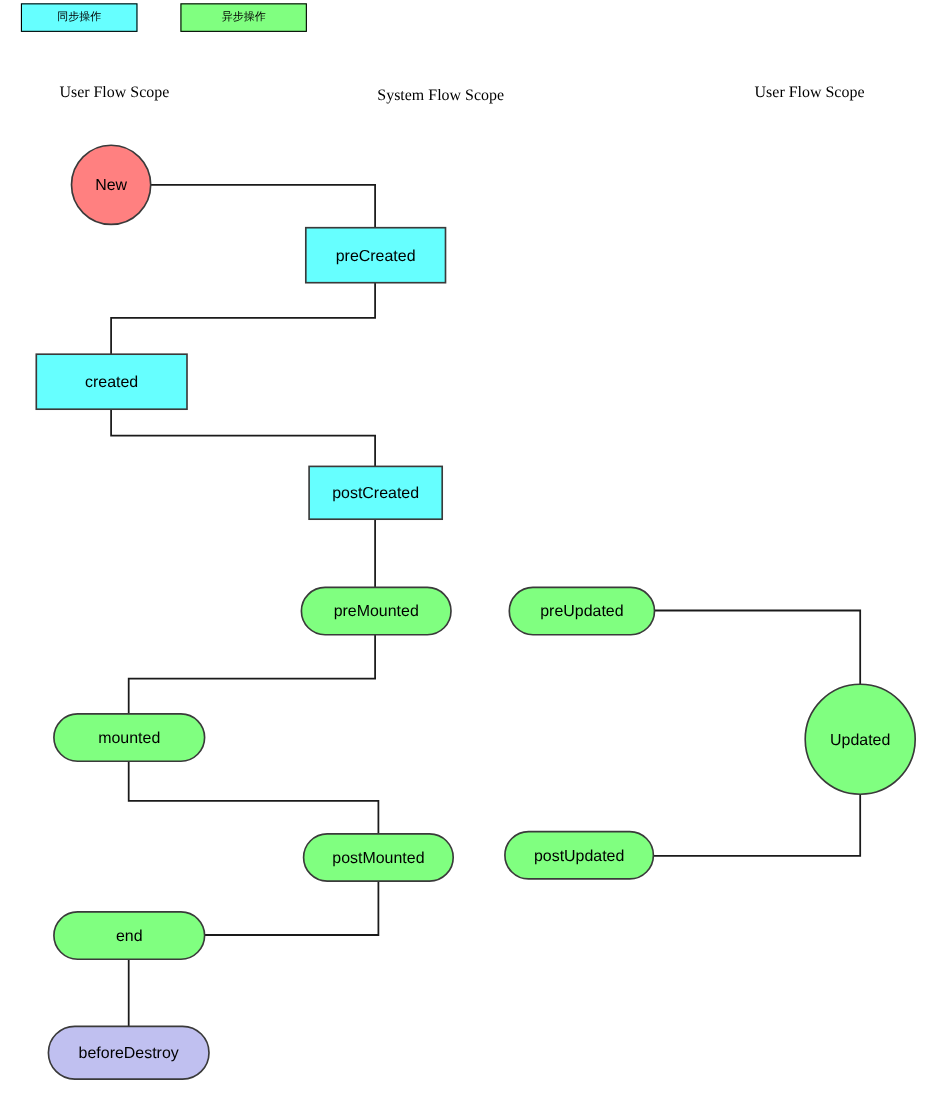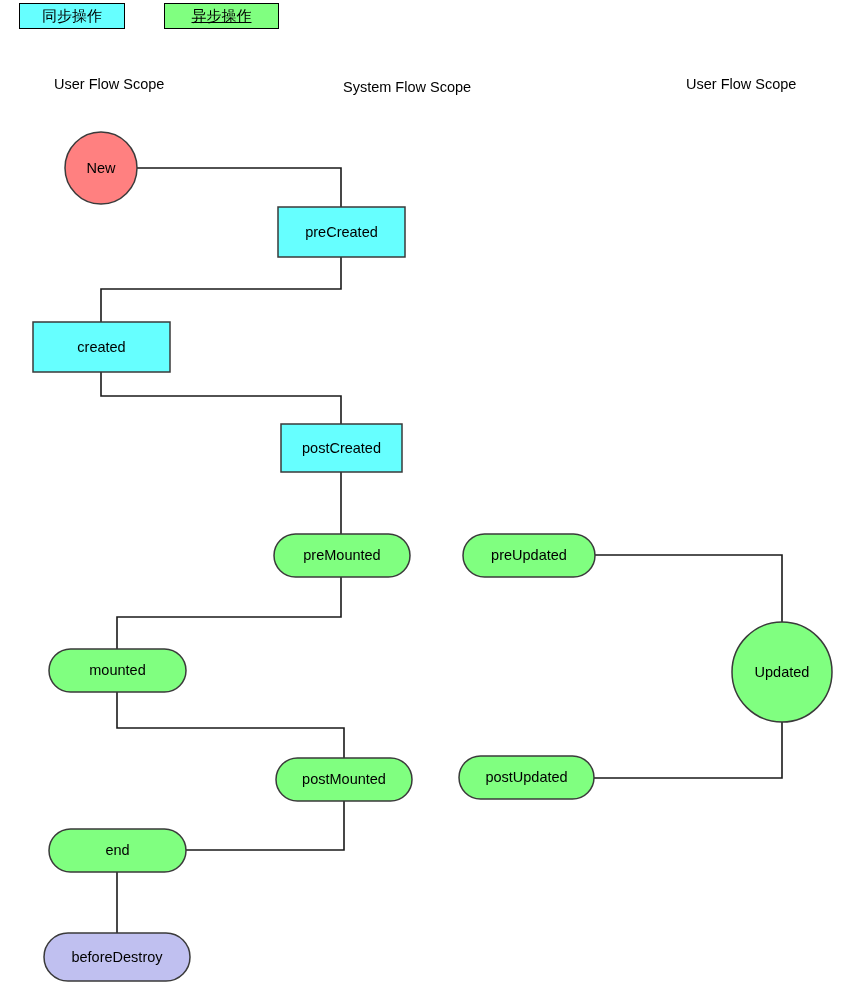--- a/index.html
+++ b/index.html
@@ -20,50 +20,49 @@
     position: absolute;
     left: 0;
     top: 0;
     width: 861px;
     height: 40px;
   }
   .legend-chip {
     position: absolute;
     box-sizing: border-box;
     border: 1px solid #000000;
-    font-size: 15px;
+    font-size: 10px;
     line-height: 1;
     display: flex;
     align-items: center;
     justify-content: center;
     color: #000000;
     font-family: "DejaVu Sans", sans-serif;
     white-space: nowrap;
   }
   #legend-sync {
     left: 19px;
     top: 3px;
     width: 106px;
     height: 26px;
   }
   #legend-async {
     left: 164px;
     top: 3px;
     width: 115px;
     height: 26px;
-    text-decoration: underline;
   }
 
   
   .scope-label {
     position: absolute;
     font-size: 14.5px;
     color: #000000;
     white-space: nowrap;
-    font-family: Liberation Sans, sans-serif;
+    font-family: Liberation Serif, serif;
   }
   #scope-left  { left: 54px;  top: 76px; }
   #scope-mid   { left: 343px; top: 79px; }
   #scope-right { left: 686px; top: 76px; }
 
   
   #flow-canvas {
     position: absolute;
     left: 0;
     top: 0;

